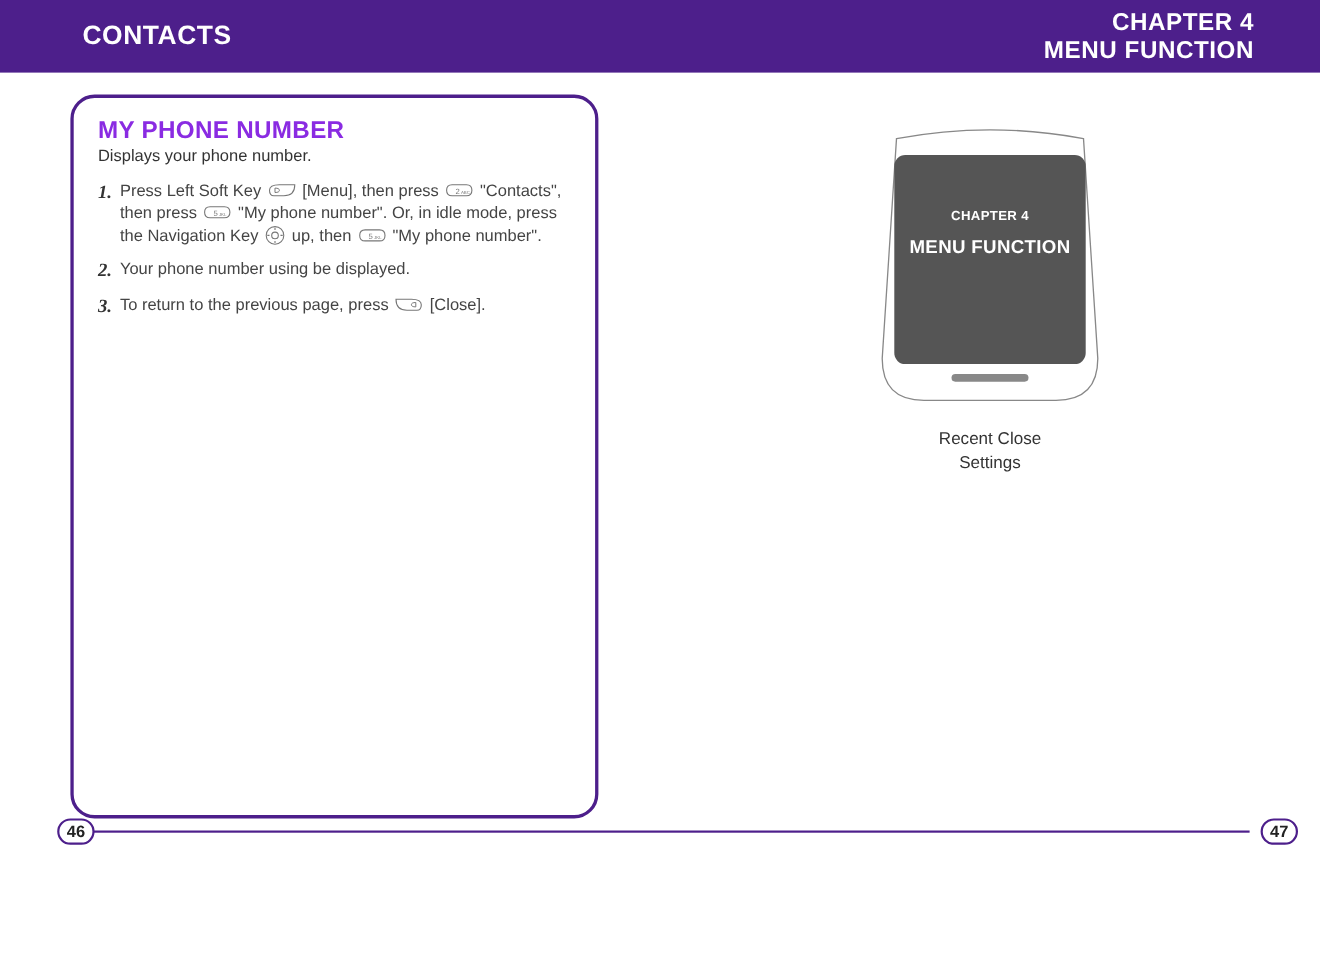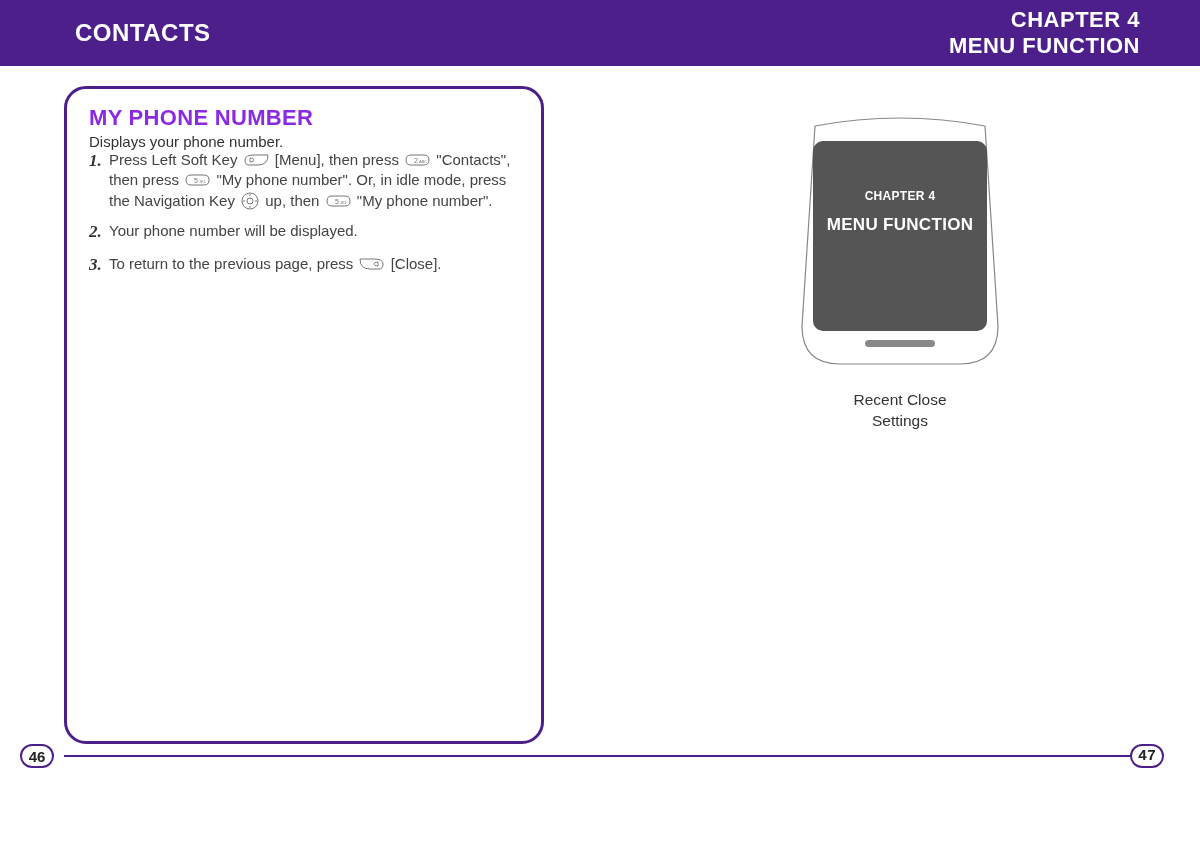--- a/index.html
+++ b/index.html
@@ -37,20 +37,21 @@
   }
   .callout-title {
     color: #8a2be2;
     font-weight: 700;
     font-size: 22px;
     letter-spacing: 0.3px;
   }
   .callout-sub {
     font-size: 15px;
     margin-top: 2px;
+    margin-bottom: 14px;
     color: #333;
   }
   .steps { list-style: none; }
   .steps li {
     display: flex;
     font-size: 15px;
     line-height: 1.35;
     margin-bottom: 10px;
     color: #444;
   }
@@ -138,22 +139,22 @@
     border: 2px solid #4d1f8b;
     border-radius: 999px;
     width: 34px;
     height: 24px;
     display: flex;
     align-items: center;
     justify-content: center;
     z-index: 3;
     color: #222;
   }
-  .page-num.left { left: 20px; }
-  .page-num.right { right: 36px; font-family: Liberation Mono, monospace; }
+  .page-num.left { left: 52px; }
+  .page-num.right { right: 20px; }
   .footer-rule {
     position: absolute;
     bottom: 37px;
     height: 2px;
     background: #4d1f8b;
     z-index: 1;
   }
   .footer-rule.left { left: 64px; right: 0; }
   .footer-rule.right { left: 0; right: 64px; }
 </style>
@@ -200,21 +201,21 @@
               </span>  up, then <span class="key-icon">
                 <svg width="25" height="12" viewBox="0 0 25 12">
                   <use href="#ic-numkey"></use>
                   <text x="9" y="9" font-size="7" fill="#777" font-family="Arial">5</text>
                   <text x="14" y="9" font-size="4" fill="#777" font-family="Arial">JKL</text>
                 </svg>
               </span> "My phone number".</span>
           </li>
           <li>
             <span class="step-num">2.</span>
-            <span class="step-body">Your phone number will be displayed.</span>
+            <span class="step-body">Your phone number using be displayed.</span>
           </li>
           <li>
             <span class="step-num">3.</span>
             <span class="step-body">To return to the previous page, press <span class="key-icon">
                 <svg width="25" height="12" viewBox="0 0 25 12">
                   <use href="#ic-right-soft-key"></use>
                 </svg>
               </span> [Close].</span>
           </li>
         </ol>

